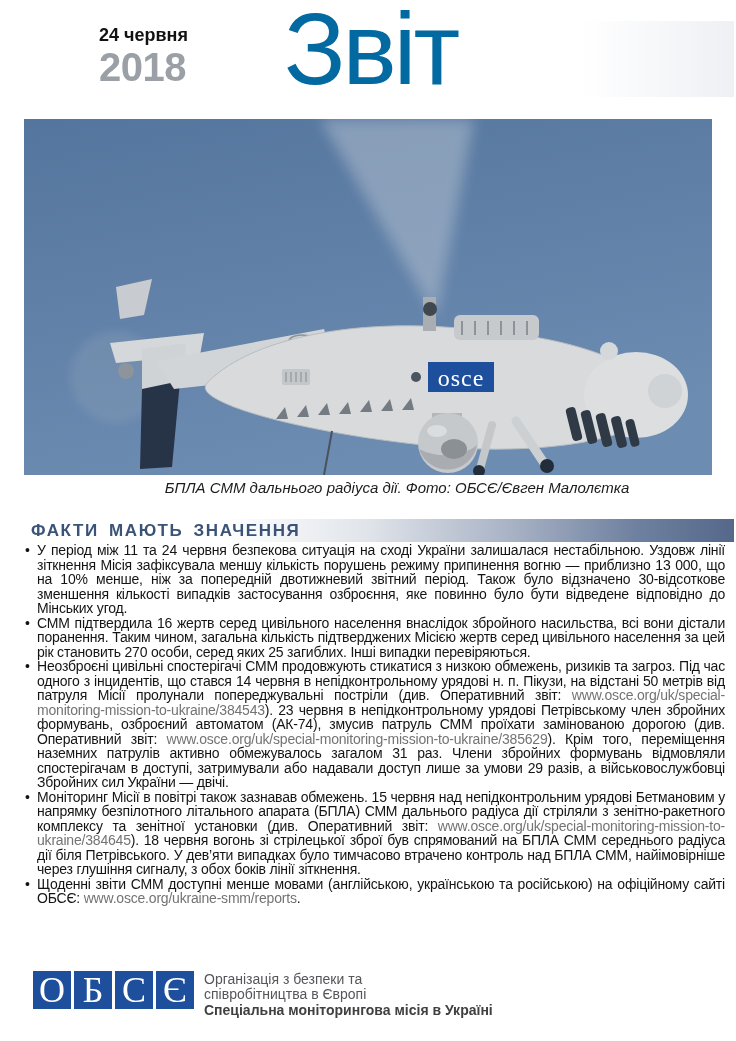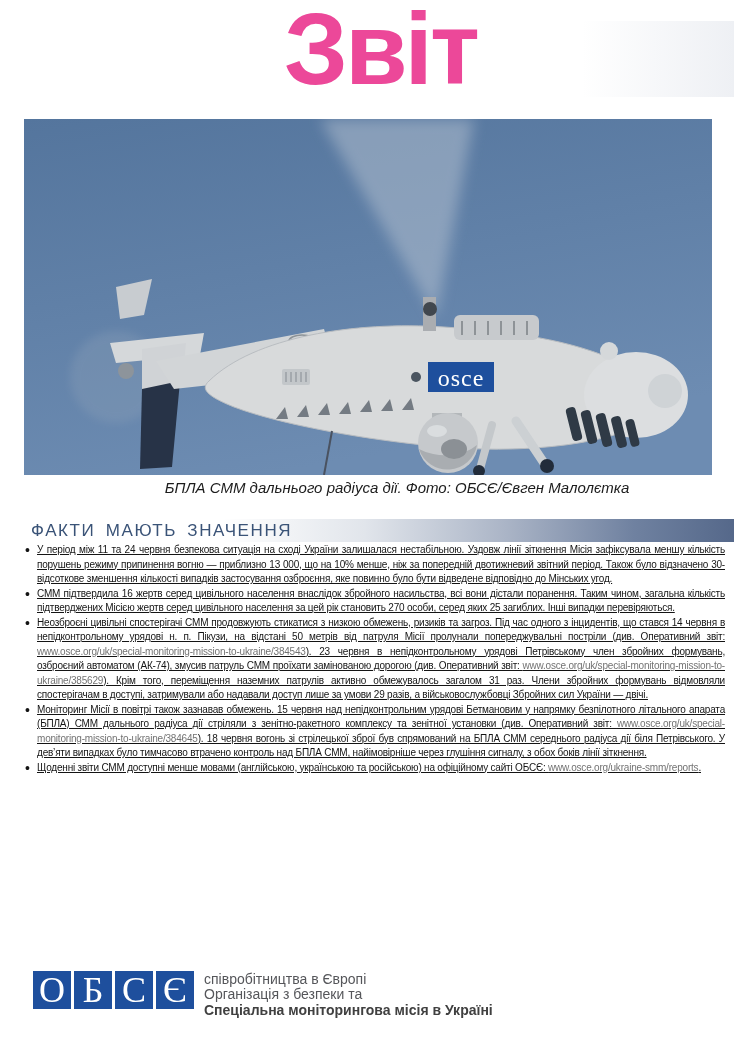--- a/index.html
+++ b/index.html
@@ -5,53 +5,57 @@
   html,body{margin:0;padding:0;background:#ffffff;}
   .page{position:relative;width:736px;height:1041px;background:#ffffff;overflow:hidden;
         font-family:"Liberation Sans",sans-serif;color:#141414;}
   
   .header-fade{position:absolute;left:582px;top:21px;width:152px;height:76px;
         background:linear-gradient(90deg,#ffffff 0%,#eef0f4 100%);}
   .date-block{position:absolute;left:99px;top:26px;line-height:1;}
   .date-day{font-size:18px;font-weight:bold;color:#121212;letter-spacing:0;}
   .date-year{font-size:40px;font-weight:bold;color:#9aa0a6;letter-spacing:-0.5px;margin-top:3px;}
   .title{position:absolute;left:284px;top:0;font-size:102px;line-height:98px;
-        font-weight:bold;color:#ec4899;letter-spacing:-3px;}
+        font-weight:normal;color:#0369a1;letter-spacing:-3px;}
   
   .photo{position:absolute;left:24px;top:119px;width:688px;height:356px;display:block;}
   
   .caption{position:absolute;left:0;top:479px;width:736px;text-align:center;
         font-style:italic;font-size:15px;color:#1c1c1c;padding-left:29px;}
   
   .band{position:absolute;left:24px;top:519px;width:710px;height:23px;
         background:linear-gradient(90deg,#ffffff 0%,#ffffff 28%,#e1e5eb 48%,#aab4c6 68%,#6f81a0 86%,#55688a 100%);}
-  .band-text{display:inline-block;padding-left:7px;font-size:17px;font-weight:normal;
+  .band-text{display:inline-block;padding-left:7px;font-size:17px;font-weight:bold;
         color:#3a5377;letter-spacing:1.6px;word-spacing:4px;line-height:23px;}
   
   .bullets{position:absolute;left:24px;top:543px;width:688px;margin:0;padding:0 0 0 13px;
-        list-style:none;text-align:justify;font-size:10px;line-height:14.5px;
-        letter-spacing:-0.2px;color:#141414;text-decoration:underline;}
+        list-style:none;text-align:justify;font-size:14px;line-height:14.5px;
+        letter-spacing:-0.2px;color:#141414;}
   .bullets li{position:relative;margin:0;}
   .bullets li::before{content:"\2022";position:absolute;left:-12px;top:0;font-size:14px;}
   .lnk{color:#737373;text-decoration:none;cursor:pointer;}
   
   .footer{position:absolute;left:33px;top:971px;display:flex;align-items:flex-start;}
   .logo{display:flex;gap:3px;}
   .sq{width:38px;height:38px;background:#1e4f9d;color:#ffffff;
         font-family:"Liberation Serif",serif;font-size:36px;line-height:38px;
         text-align:center;}
   .footer-text{margin-left:10px;font-size:14px;line-height:15.3px;color:#55565a;padding-top:1px;}
   .footer-text .bold{font-weight:bold;color:#404040;}
 </style>
 </head>
 <body>
 
 <div class="page">
 
   <div class="header-fade"></div>
+  <div class="date-block">
+    <div class="date-day">24 червня</div>
+    <div class="date-year">2018</div>
+  </div>
   <div class="title">Звіт</div>
 
   <svg class="photo" viewBox="0 0 688 356" xmlns="http://www.w3.org/2000/svg">
     <defs>
       <linearGradient id="sky" x1="0" y1="0" x2="0.35" y2="1">
         <stop offset="0" stop-color="#54759d"></stop>
         <stop offset="1" stop-color="#6d8cb2"></stop>
       </linearGradient>
       <filter id="blur7">
           <feGaussianBlur stdDeviation="7"></feGaussianBlur>
@@ -139,19 +143,19 @@
   </ul>
 
   <div class="footer">
     <div class="logo">
       <div class="sq">О</div>
       <div class="sq">Б</div>
       <div class="sq">С</div>
       <div class="sq">Є</div>
     </div>
     <div class="footer-text">
+      <div>Організація з безпеки та</div>
       <div>співробітництва в Європі</div>
-      <div>Організація з безпеки та</div>
       <div class="bold">Спеціальна моніторингова місія в Україні</div>
     </div>
   </div>
 
 </div>
 
 </body></html>

